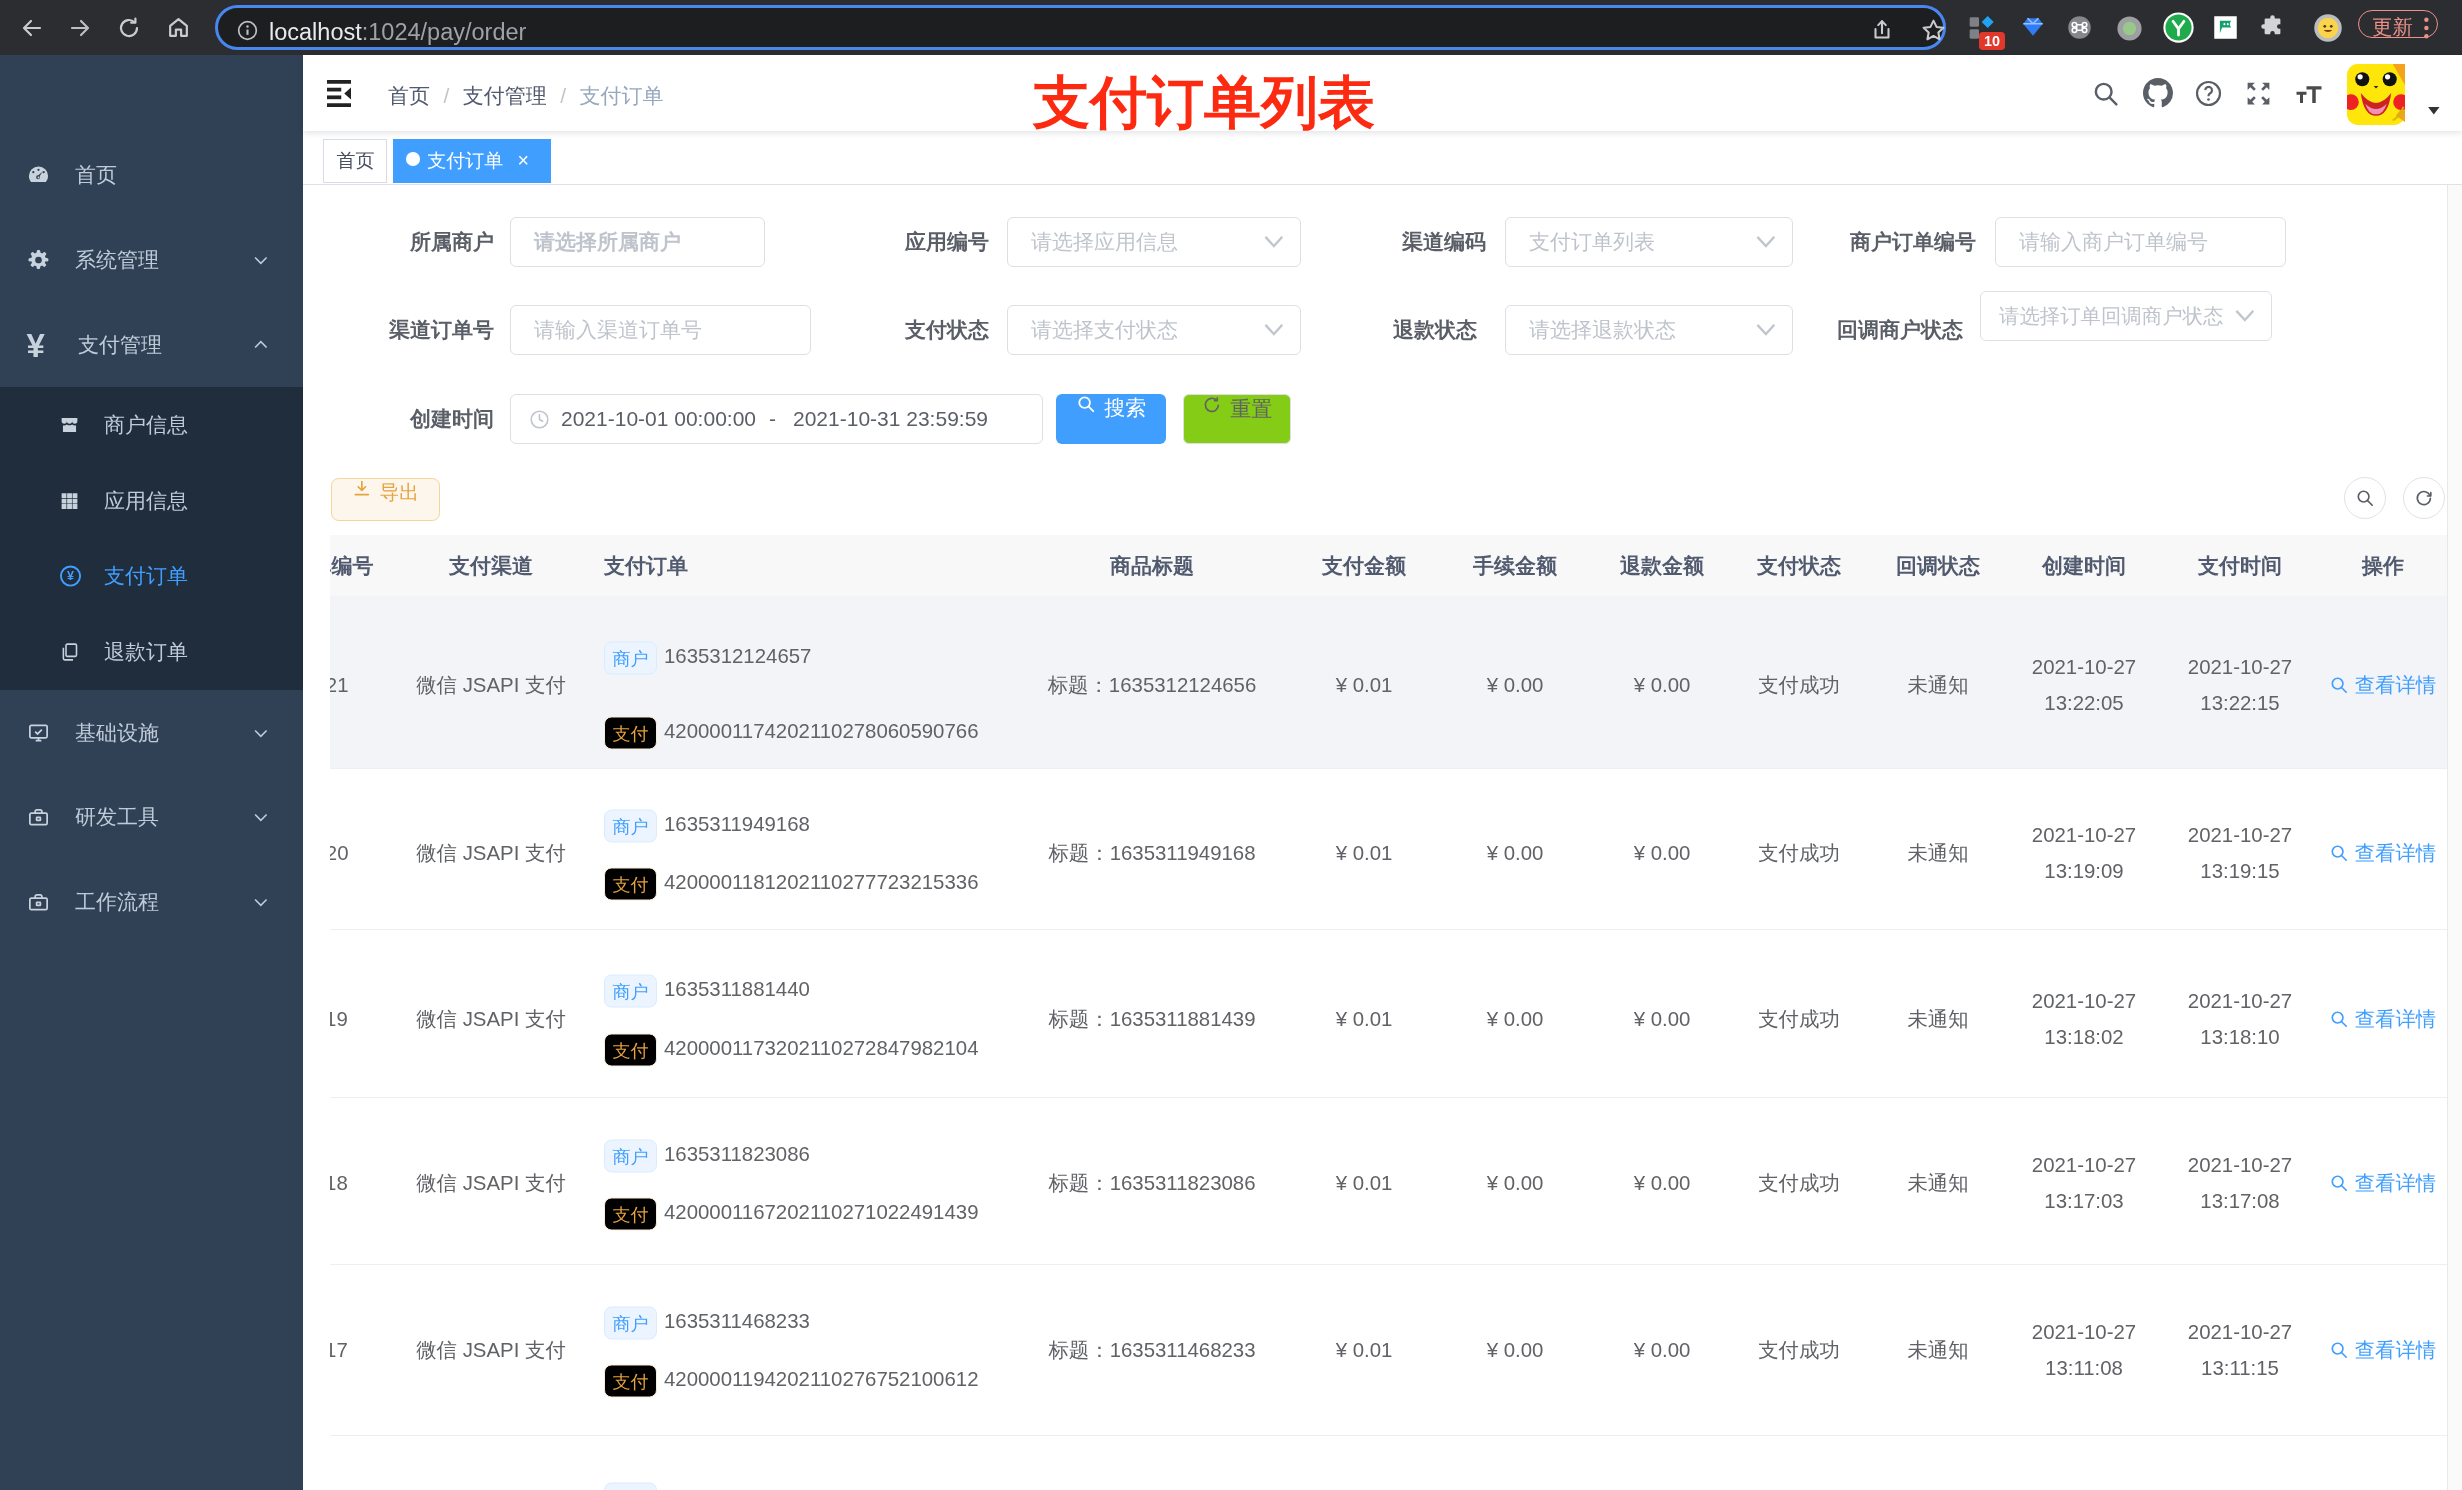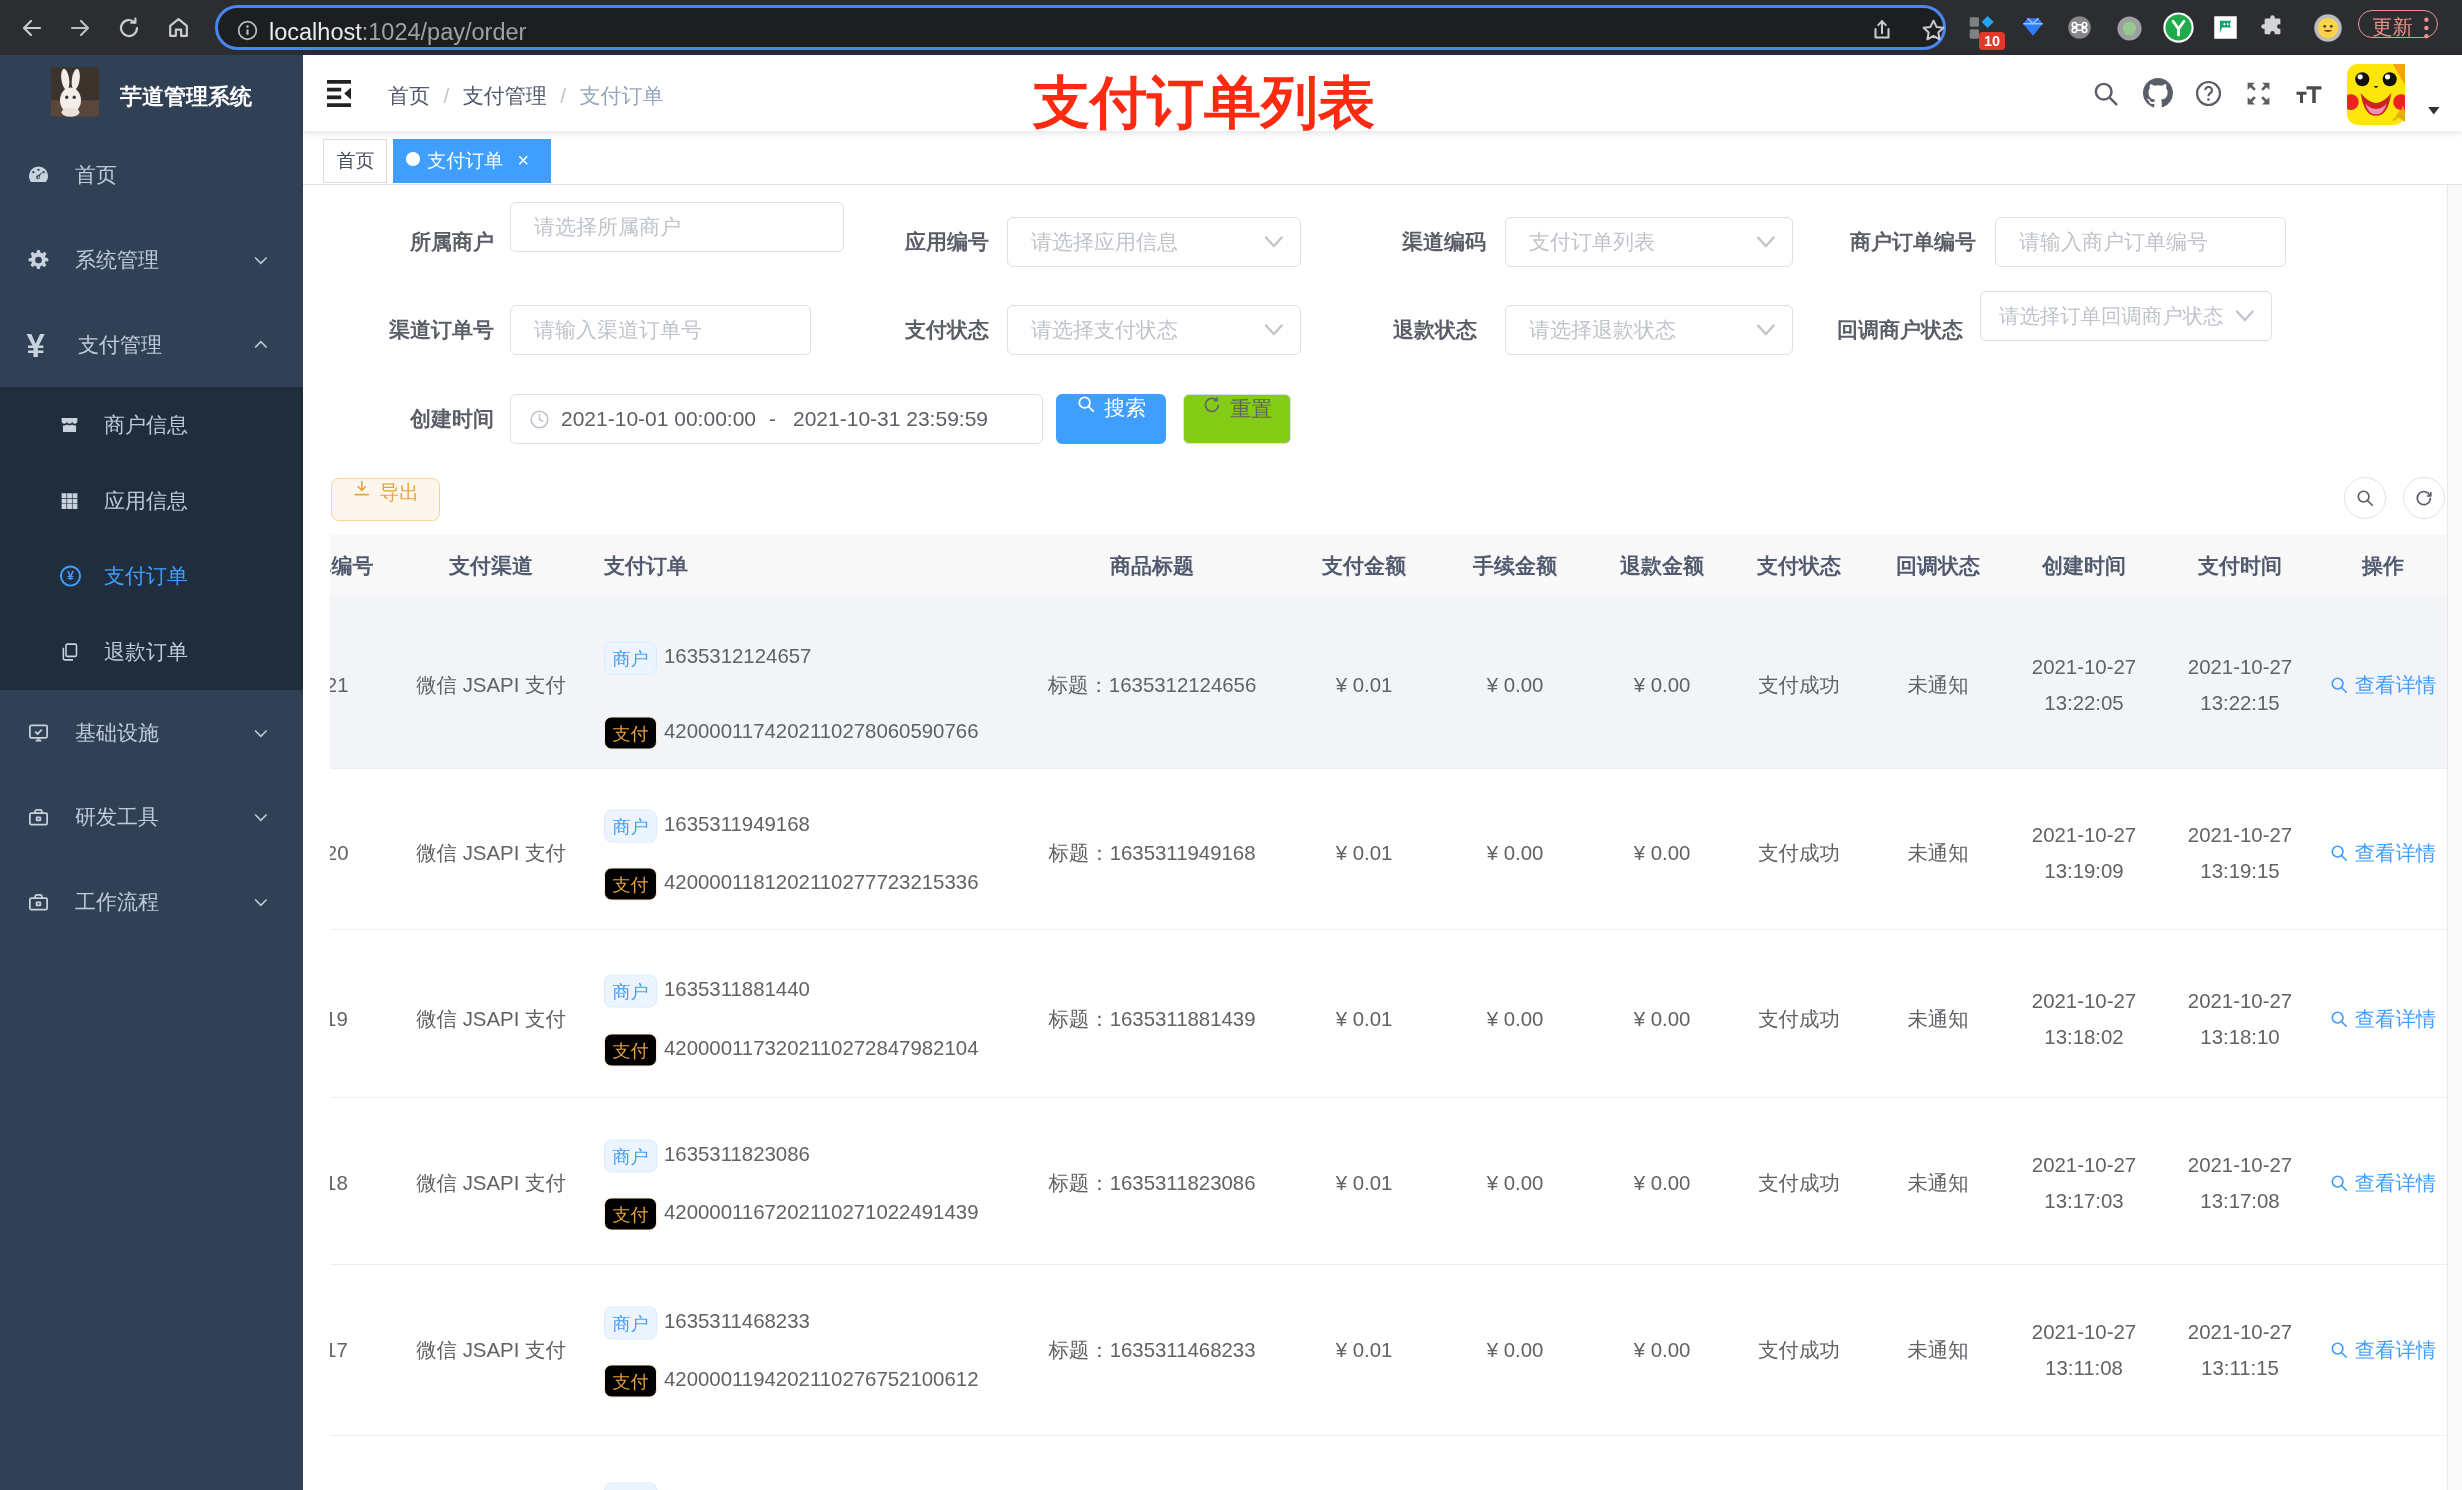--- a/index.html
+++ b/index.html
@@ -144,33 +144,20 @@
       <span class="abs" style="left:13px;top:0;line-height:33px;color:#ec9089;font-size:20.4px;">更新</span>
       <svg class="abs" style="left:64px;top:6px;" width="6.8" height="22" viewBox="0 0 6 20" fill="#ec9089">
         <circle cx="3" cy="2.5" r="2"></circle>
         <circle cx="3" cy="10" r="2"></circle>
         <circle cx="3" cy="17.5" r="2"></circle>
       </svg>
     </div>
 </div>
 
 <div id="sidebar">
-  <div id="logo">
-    <svg class="abs" style="left:51px;top:12px;" width="48" height="50" viewBox="0 0 32 33">
-      <rect width="32" height="33" fill="#3b332c"></rect>
-      <rect x="0" y="22" width="32" height="11" fill="#5a463a"></rect>
-      <ellipse cx="13" cy="22" rx="7" ry="8.5" fill="#f2ede8"></ellipse>
-      <ellipse cx="9.5" cy="8" rx="2.6" ry="7" fill="#f2ede8" transform="rotate(-8 9.5 8)"></ellipse>
-      <ellipse cx="16.5" cy="8" rx="2.6" ry="7" fill="#f2ede8" transform="rotate(8 16.5 8)"></ellipse>
-      <circle cx="10.5" cy="20" r="1.1" fill="#333"></circle>
-      <circle cx="15.5" cy="20" r="1.1" fill="#333"></circle>
-      <ellipse cx="13" cy="30" rx="6" ry="3" fill="#e8e2da"></ellipse>
-    </svg>
-    <div class="ttl">芋道管理系统</div>
-  </div>
 
   <div class="mi" style="top:77px;">
     <svg class="ic" width="23" height="23" viewBox="0 0 24 24">
         <path d="M12 3a10 10 0 0 0-10 10c0 2.4.85 4.6 2.26 6.33h15.48A9.96 9.96 0 0 0 22 13 10 10 0 0 0 12 3z" fill="#c8d2dc"></path>
         <circle cx="12" cy="6.6" r="1.2" fill="#304156"></circle>
         <circle cx="6.6" cy="9" r="1.2" fill="#304156"></circle>
         <circle cx="17.4" cy="9" r="1.2" fill="#304156"></circle>
         <path d="M16.2 8.6l-3 4.6a2 2 0 1 1-1.5-.9z" fill="#304156"></path>
         <circle cx="12" cy="14.6" r="1" fill="#c8d2dc"></circle>
       </svg>
@@ -308,21 +295,21 @@
       <path d="M0 0h12L6 8z"></path>
     </svg>
 </div>
 <div id="redtitle"><span>支付订单列表</span></div>
 <div id="tags">
   <div class="tag" style="left:20.4px;">首页</div>
   <div class="tag act" style="left:90px;padding-right:21px;"><span class="tagdot"></span>支付订单 <span style="margin-left:9px;font-size:19.7px;">×</span></div>
 </div>
 
 <div class="flabel" style="left:494px;top:217px;height:50px;line-height:50px;">所属商户</div>
-<div class="finput" style="left:510px;top:202px;width:334px;">
+<div class="finput" style="left:510px;top:217px;width:255px;font-weight:bold;">
     <div class="ph">请选择所属商户</div>
   </div>
 <div class="flabel" style="left:989px;top:217px;height:50px;line-height:50px;">应用编号</div>
 <div class="finput fsel" style="left:1007px;top:217px;width:294px;">
     <div class="ph">请选择应用信息</div>
     <svg width="19.7" height="13.6" viewBox="0 0 14 9" fill="none" stroke="#c0c4cc" stroke-width="1.6">
       <path d="M1 1l6 6.5L13 1"></path>
     </svg>
   </div>
 <div class="flabel" style="left:1486px;top:217px;height:50px;line-height:50px;">渠道编码</div>

